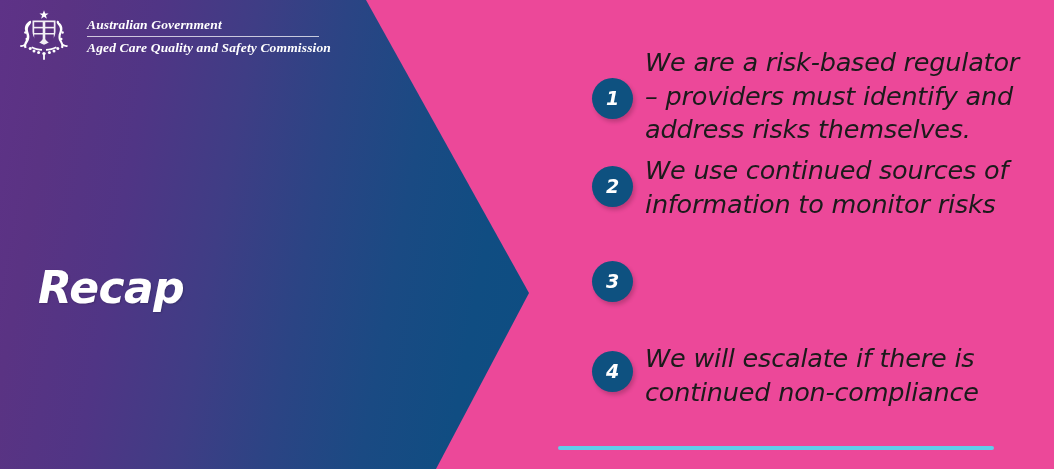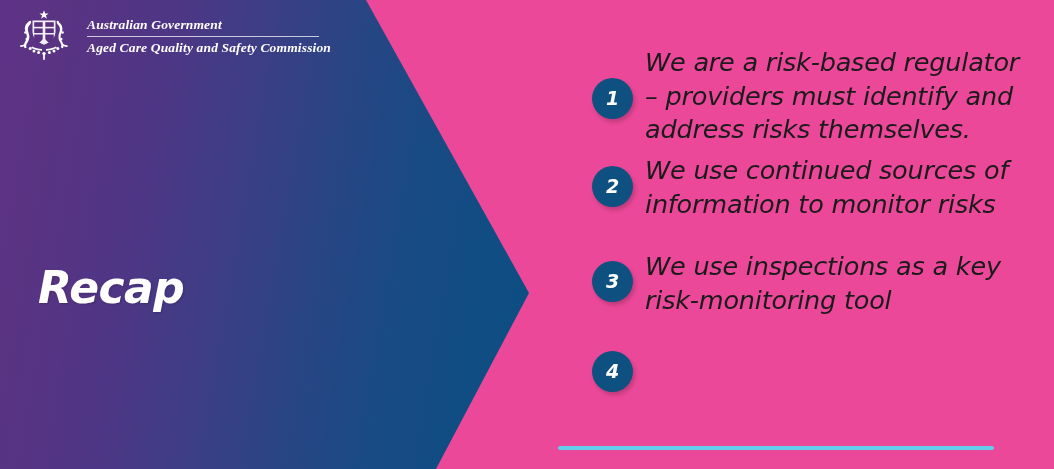--- a/index.html
+++ b/index.html
@@ -227,24 +227,24 @@
       <div class="point-text">We are a risk-based regulator – providers must identify and address risks themselves.</div>
     </div>
 
     <div class="point p2">
       <div class="point-badge">2</div>
       <div class="point-text">We use continued sources of information to monitor risks</div>
     </div>
 
     <div class="point p3">
       <div class="point-badge">3</div>
-      <div class="point-text">We use inspections as a key risk-monitoring tool</div>
     </div>
 
     <div class="point p4">
       <div class="point-badge">4</div>
+      <div class="point-text">We will escalate if there is continued non-compliance</div>
     </div>
 
   </div>
 
   <div class="accent-rule"></div>
 
 </div>
 
 </body></html>

